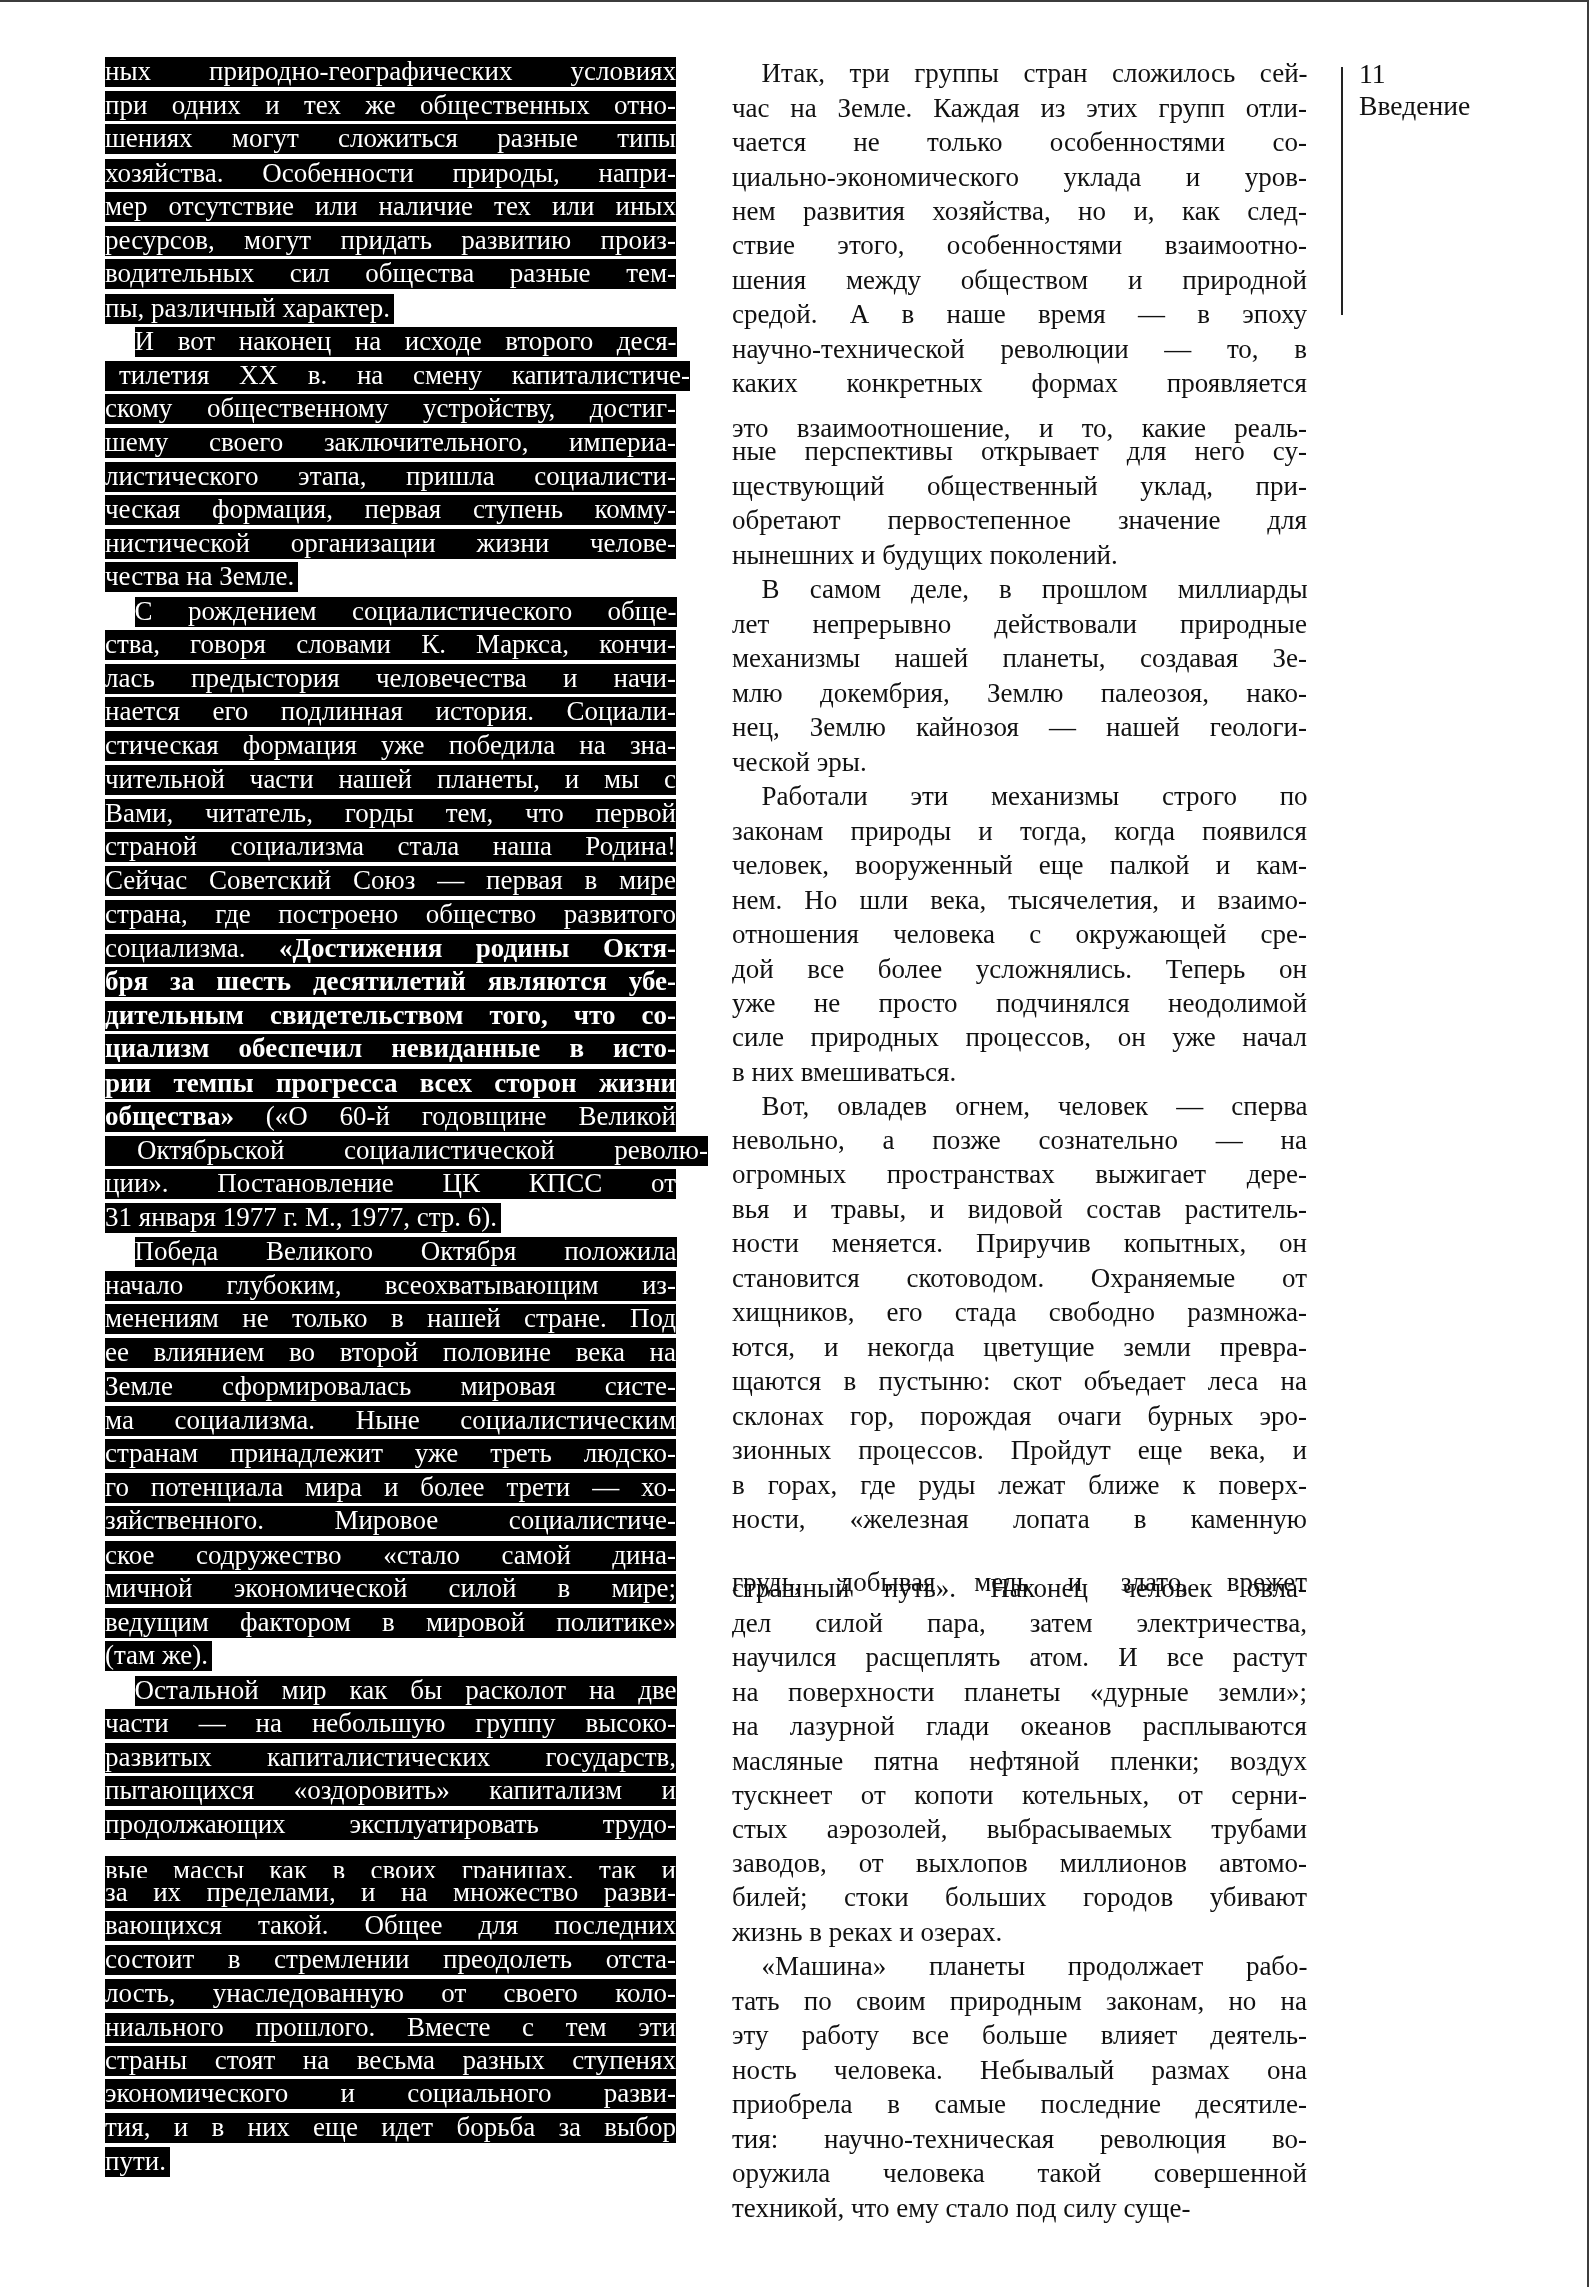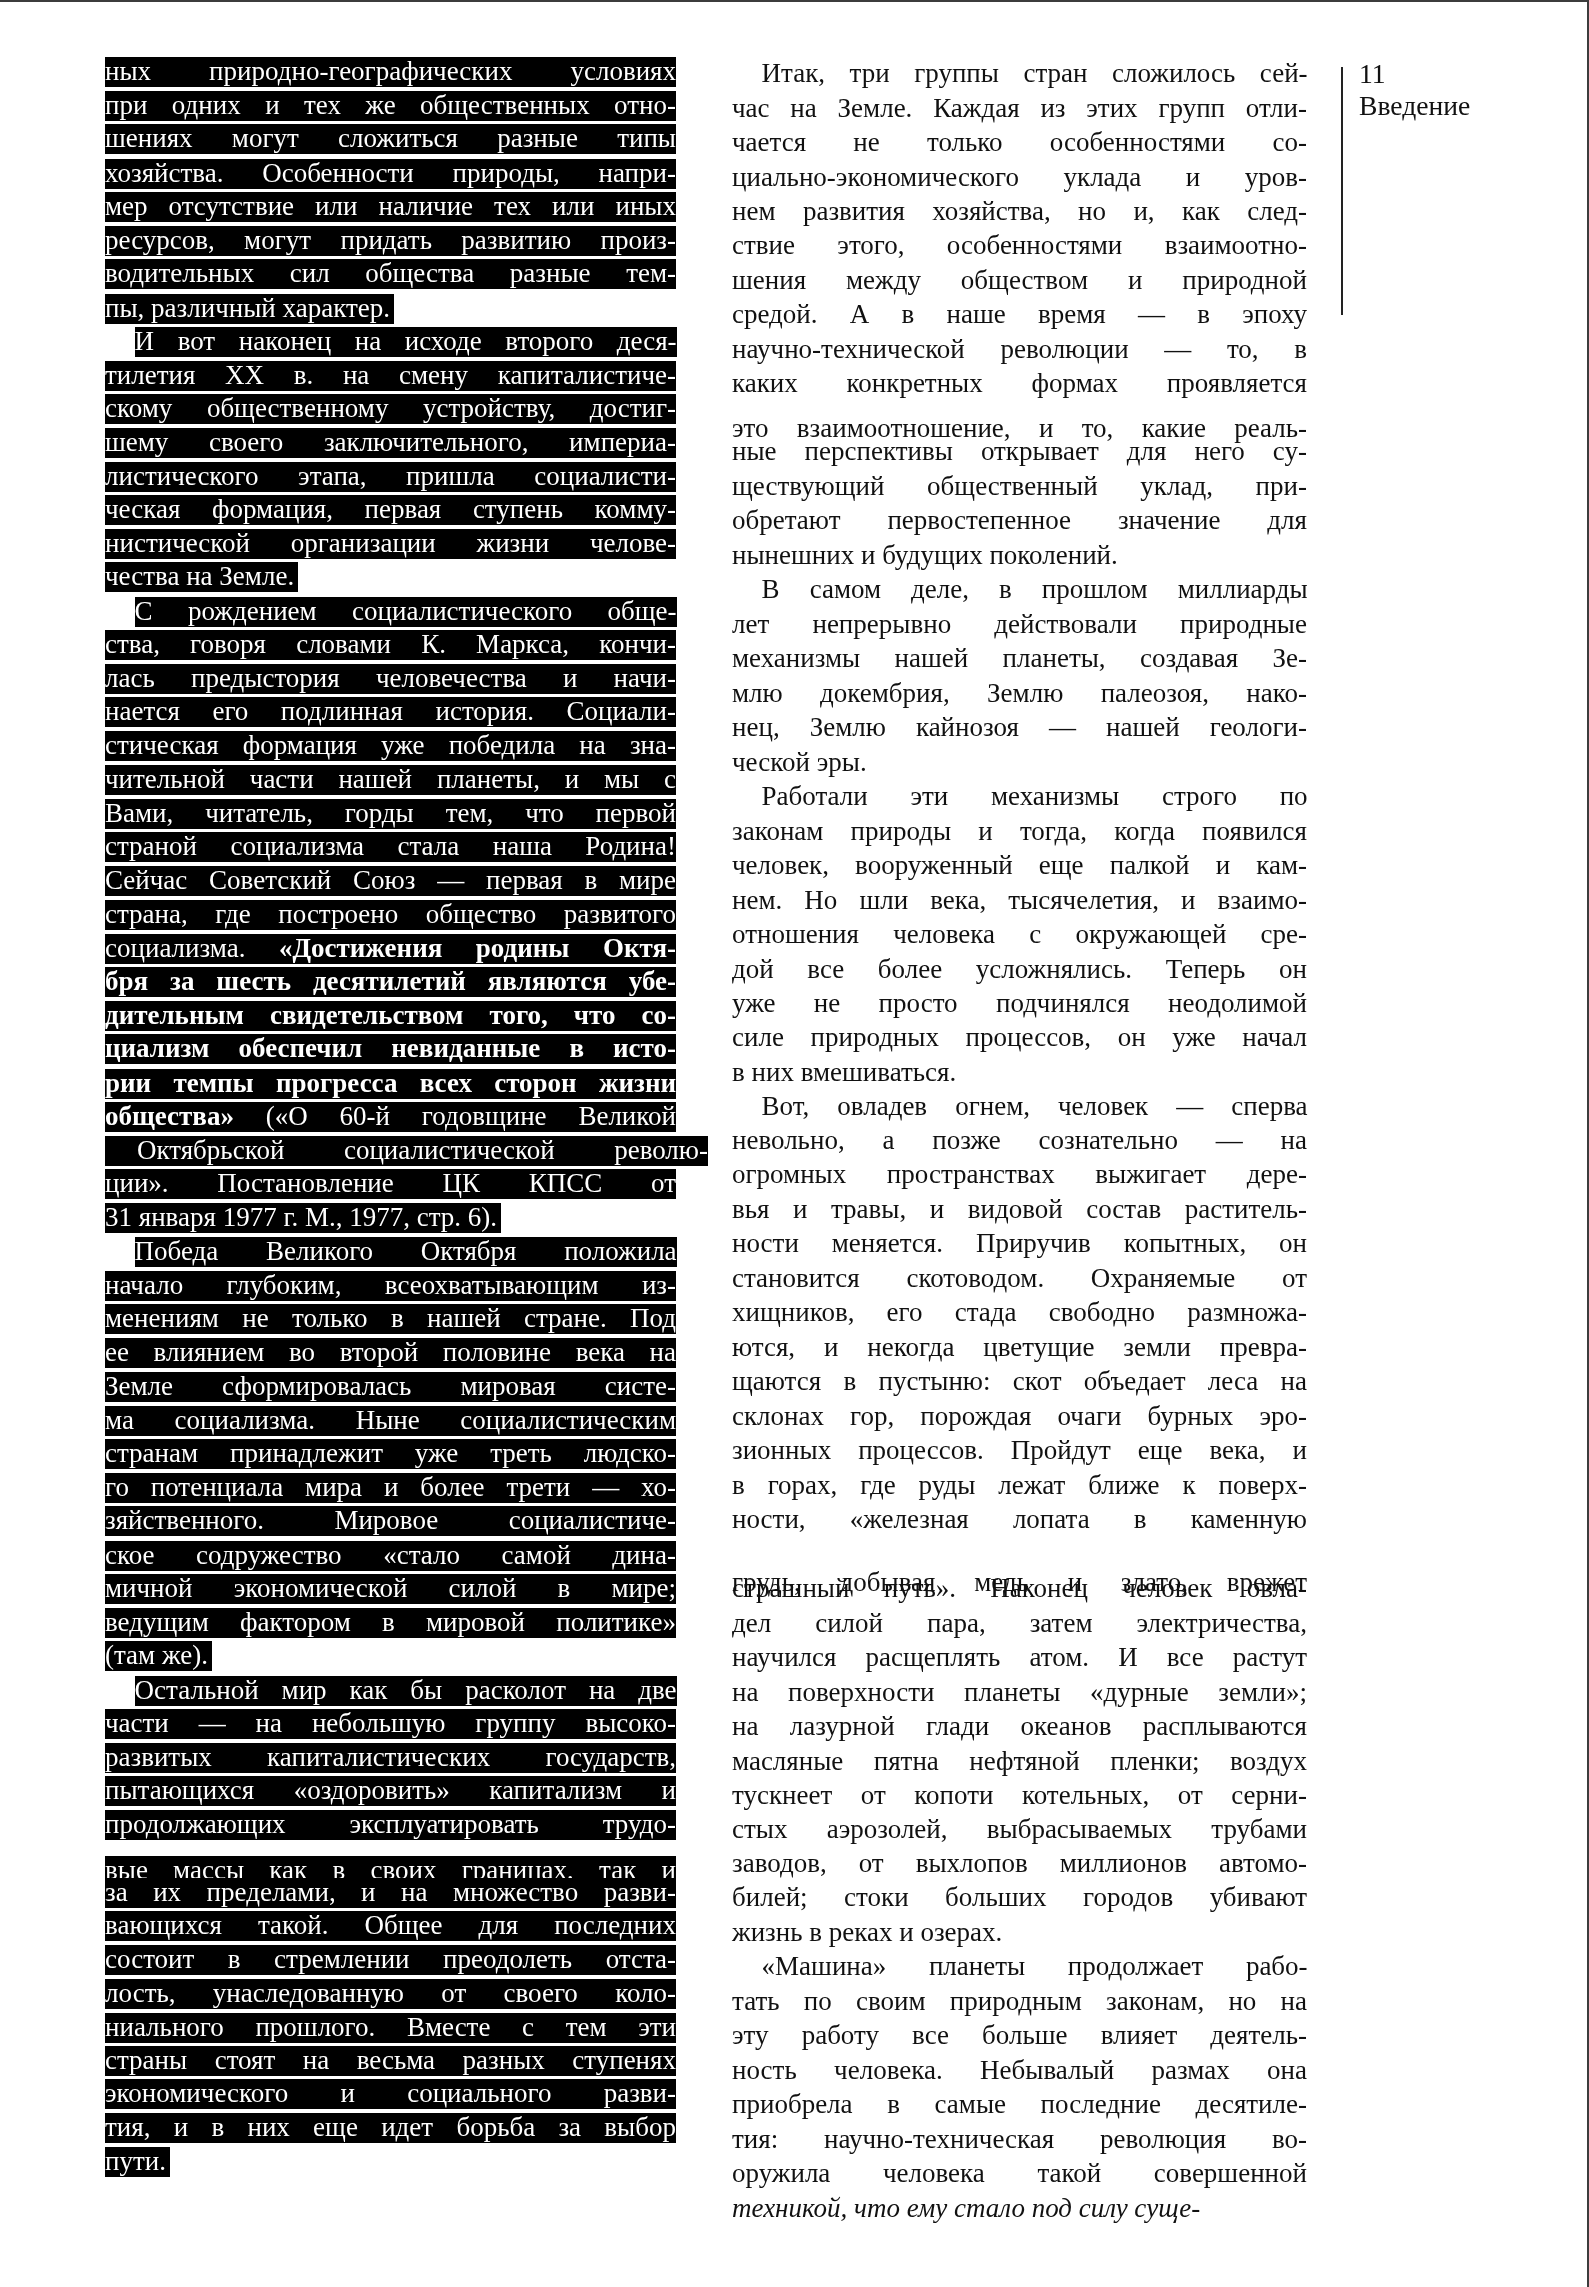--- a/index.html
+++ b/index.html
@@ -42,21 +42,21 @@
 <div class="col col-left" id="col-left">
     <div class="line" style="top: 57px;">ных природно-географических условиях</div>
     <div class="line" style="top: 91px;">при одних и тех же общественных отно-</div>
     <div class="line" style="top: 124px;">шениях могут сложиться разные типы</div>
     <div class="line" style="top: 159px;">хозяйства. Особенности природы, напри-</div>
     <div class="line" style="top: 192px;">мер отсутствие или наличие тех или иных</div>
     <div class="line" style="top: 226px;">ресурсов, могут придать развитию произ-</div>
     <div class="line" style="top: 259px;">водительных сил общества разные тем-</div>
     <div class="line last" style="top: 294px;">пы, различный характер.</div>
     <div class="line indent" style="top: 327px;">И вот наконец на исходе второго деся-</div>
-    <div class="line" style="top: 361px;">тилетия XX в. на смену капиталистиче-</div>
+    <div class="line" style="top: 361px; padding-left: 14px;">тилетия XX в. на смену капиталистиче-</div>
     <div class="line" style="top: 394px;">скому общественному устройству, достиг-</div>
     <div class="line" style="top: 428px;">шему своего заключительного, империа-</div>
     <div class="line" style="top: 462px;">листического этапа, пришла социалисти-</div>
     <div class="line" style="top: 495px;">ческая формация, первая ступень комму-</div>
     <div class="line" style="top: 529px;">нистической организации жизни челове-</div>
     <div class="line last" style="top: 562px;">чества на Земле.</div>
     <div class="line indent" style="top: 597px;">С рождением социалистического обще-</div>
     <div class="line" style="top: 630px;">ства, говоря словами К. Маркса, кончи-</div>
     <div class="line" style="top: 664px;">лась предыстория человечества и начи-</div>
     <div class="line" style="top: 697px;">нается его подлинная история. Социали-</div>
@@ -160,19 +160,19 @@
     <div class="line" style="top: 1849px;">заводов, от выхлопов миллионов автомо-</div>
     <div class="line" style="top: 1883px;">билей; стоки больших городов убивают</div>
     <div class="line last" style="top: 1918px;">жизнь в реках и озерах.</div>
     <div class="line indent" style="top: 1952px;">«Машина» планеты продолжает рабо-</div>
     <div class="line" style="top: 1987px;">тать по своим природным законам, но на</div>
     <div class="line" style="top: 2021px;">эту работу все больше влияет деятель-</div>
     <div class="line" style="top: 2056px;">ность человека. Небывалый размах она</div>
     <div class="line" style="top: 2090px;">приобрела в самые последние десятиле-</div>
     <div class="line" style="top: 2125px;">тия: научно-техническая революция во-</div>
     <div class="line" style="top: 2159px;">оружила человека такой совершенной</div>
-    <div class="line last" style="top: 2194px; font-style: italic;">техникой, что ему стало под силу суще-</div>
+    <div class="line last" style="top: 2194px;">техникой, что ему стало под силу суще-</div>
   </div>
 
 <div class="margin-rule"></div>
 <div class="page-num">11</div>
 <div class="section-label">Введение</div>
 
 
 </body></html>

